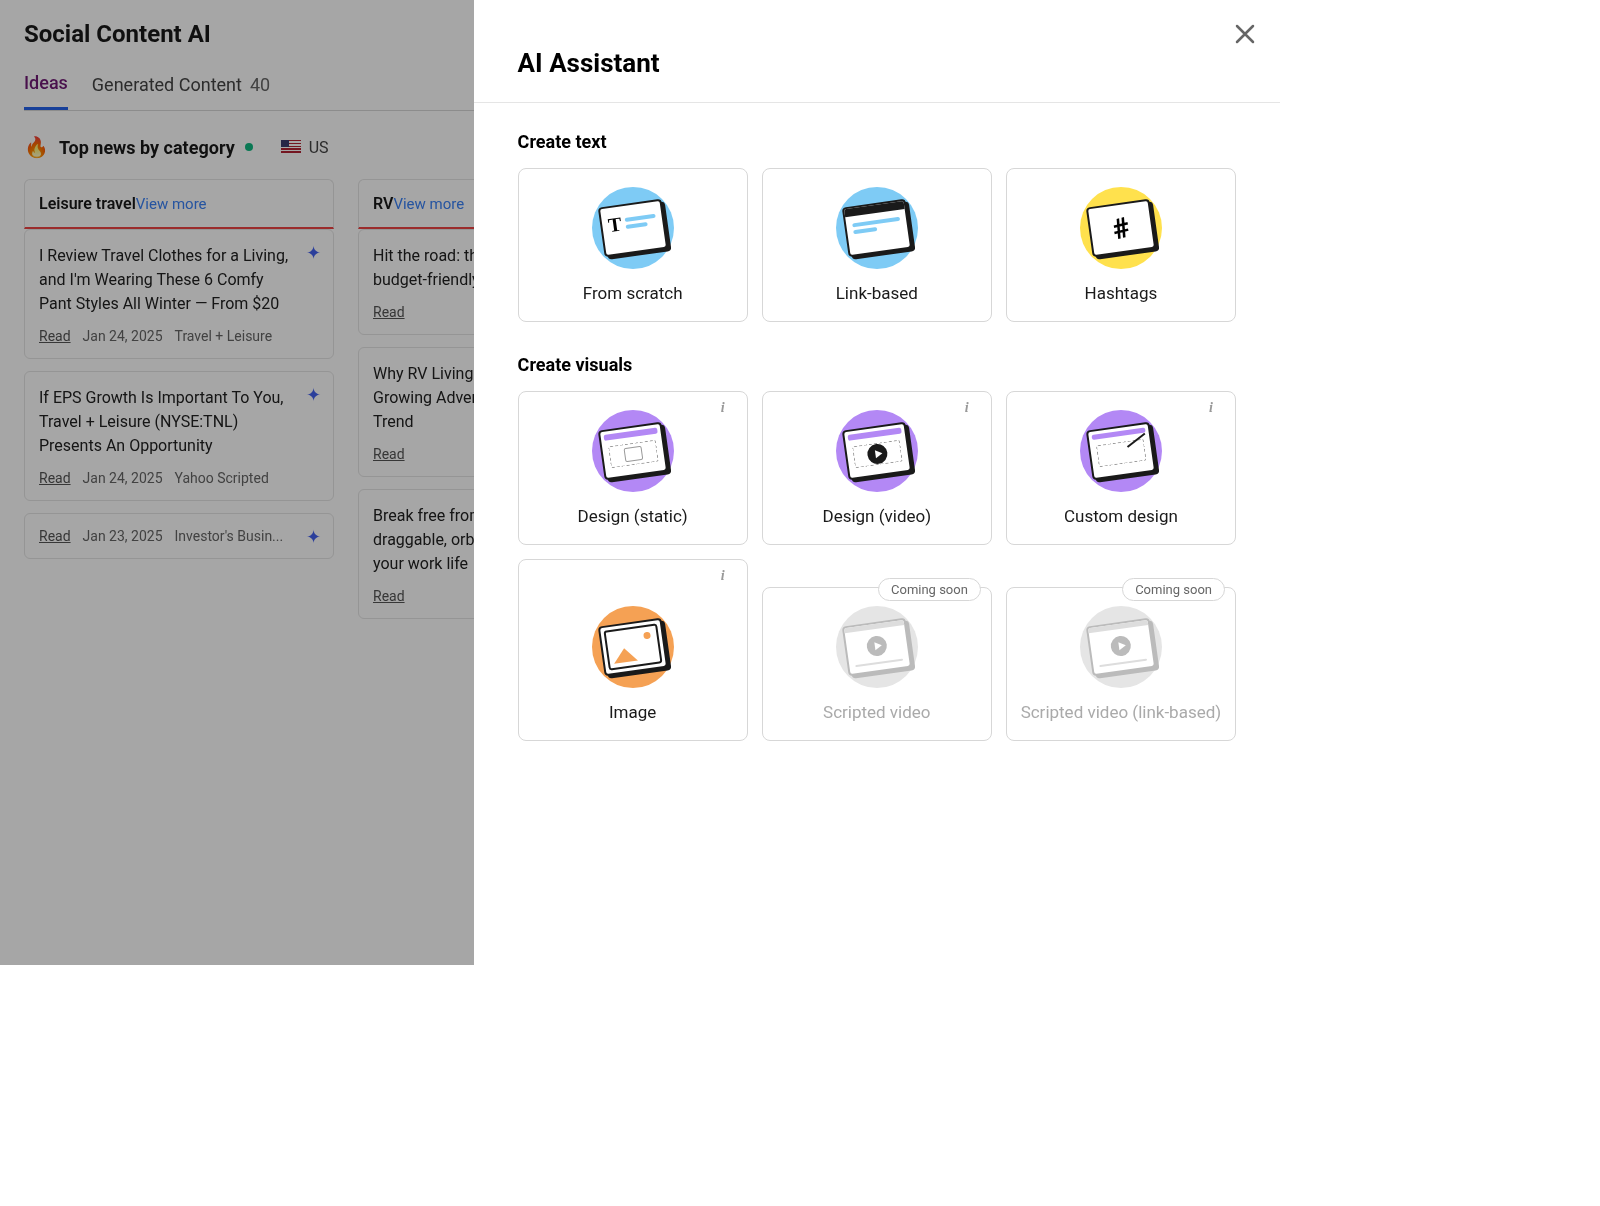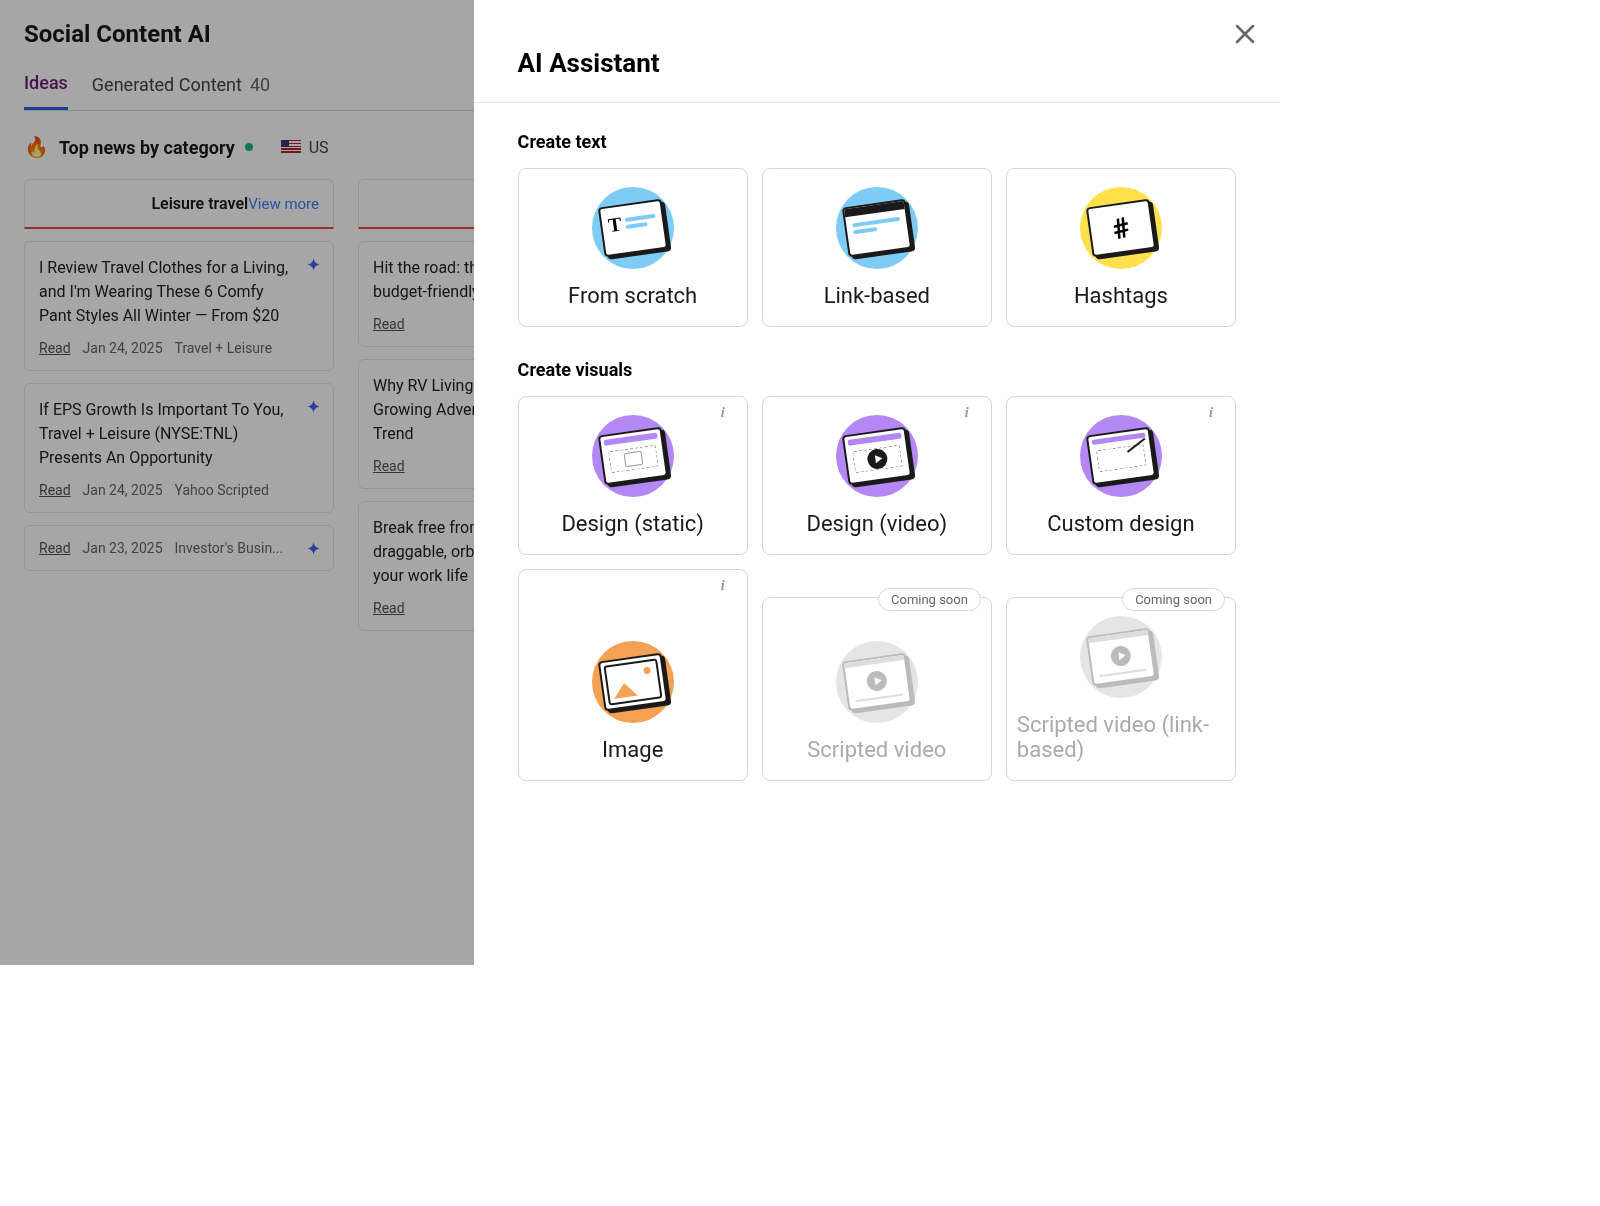--- a/index.html
+++ b/index.html
@@ -91,27 +91,26 @@
     
     .columns {
       display: flex;
       gap: 24px;
     }
     .column {
       width: 310px;
     }
     .col-header {
       display: flex;
-      justify-content: flex-end;
+      justify-content: flex-start;
       align-items: center;
       padding: 14px 14px;
       border: 1px solid #e5e5e5;
       border-radius: 6px 6px 0 0;
       border-bottom: 2px solid #ef4444;
-      margin-bottom: 12px;
     }
     .col-title {
       font-weight: 600;
       font-size: 16px;
       color: #1a1a1a;
     }
     .view-more {
       color: #3b82f6;
       font-size: 15px;
     }
@@ -212,23 +211,23 @@
     }
     .tile-illus {
       width: 100px;
       height: 90px;
       display:flex;
       align-items:center;
       justify-content:center;
       margin-bottom: 10px;
     }
     .tile-label {
-      font-size: 22px;
+      font-size: 17px;
       color: #1a1a1a;
-      text-align: left;
+      text-align: right;
     }
     .tile.disabled .tile-label {
       color: #aaa;
     }
     .badge {
       position: absolute;
       top: -10px;
       right: 10px;
       background: #fff;
       border: 1px solid #d7d7d7;

